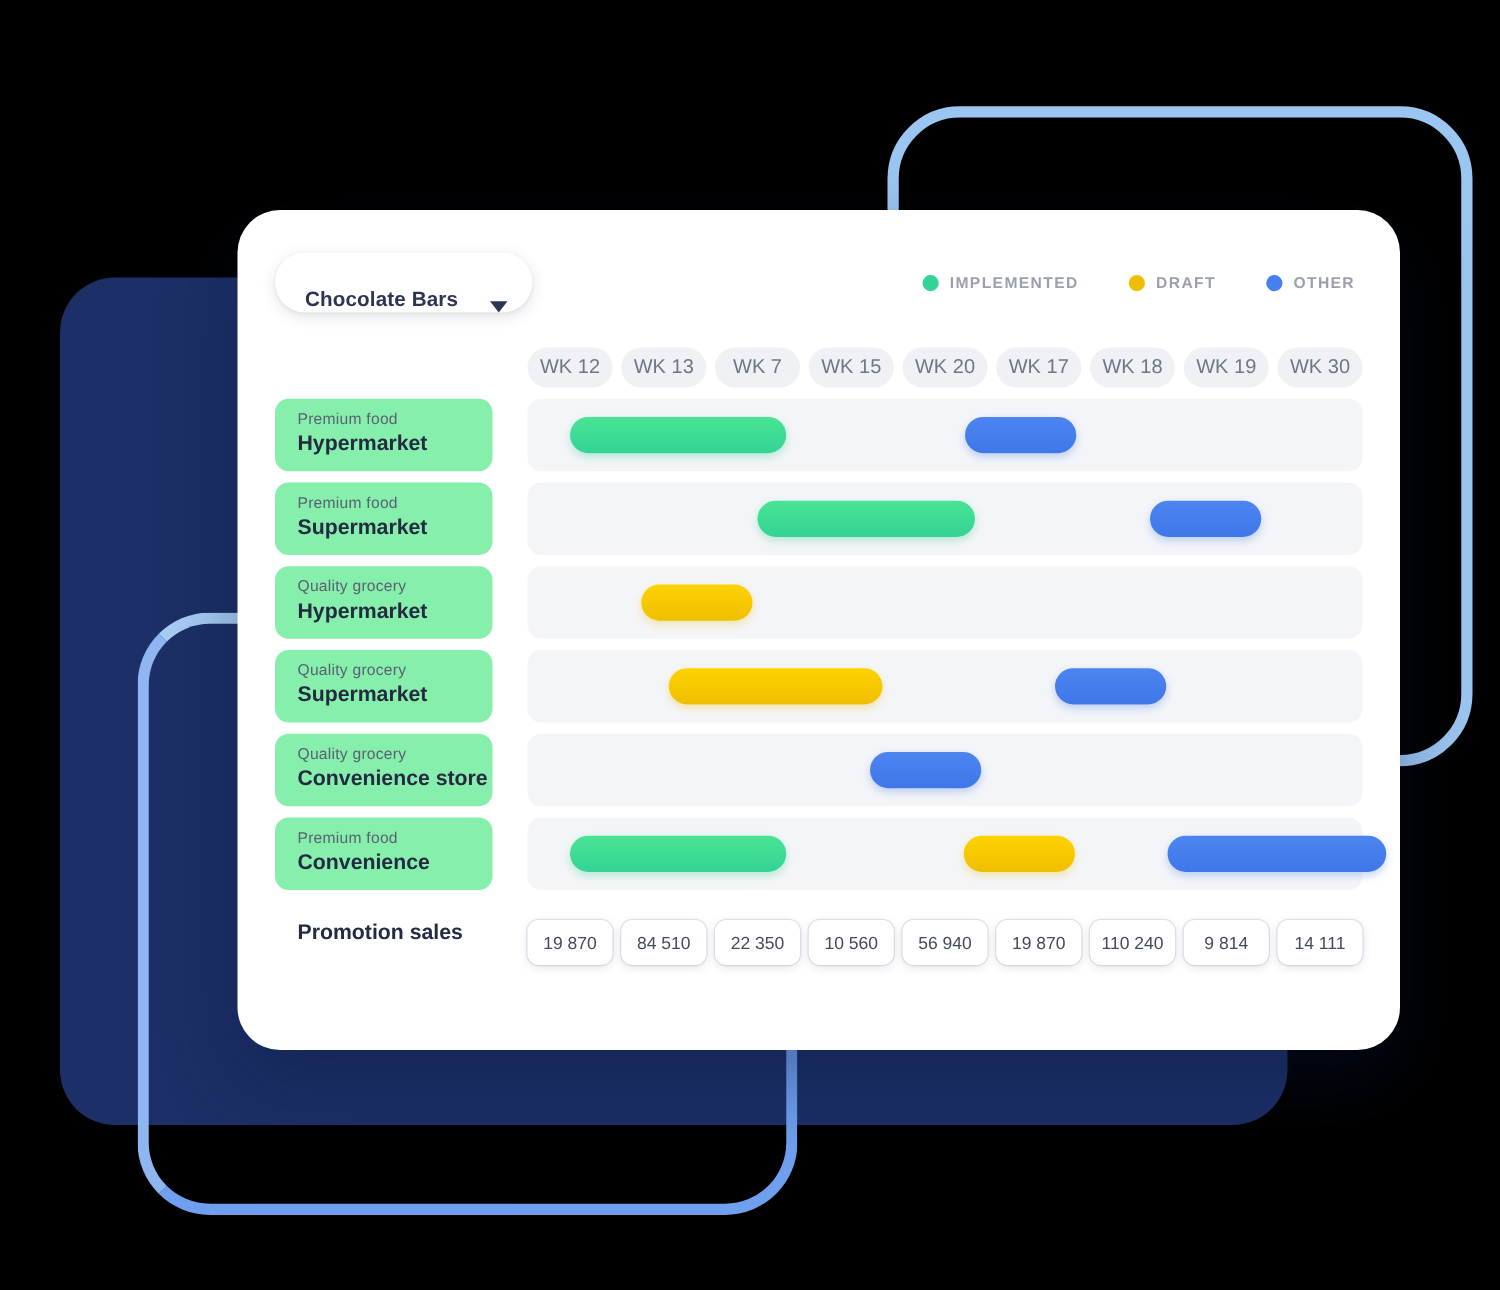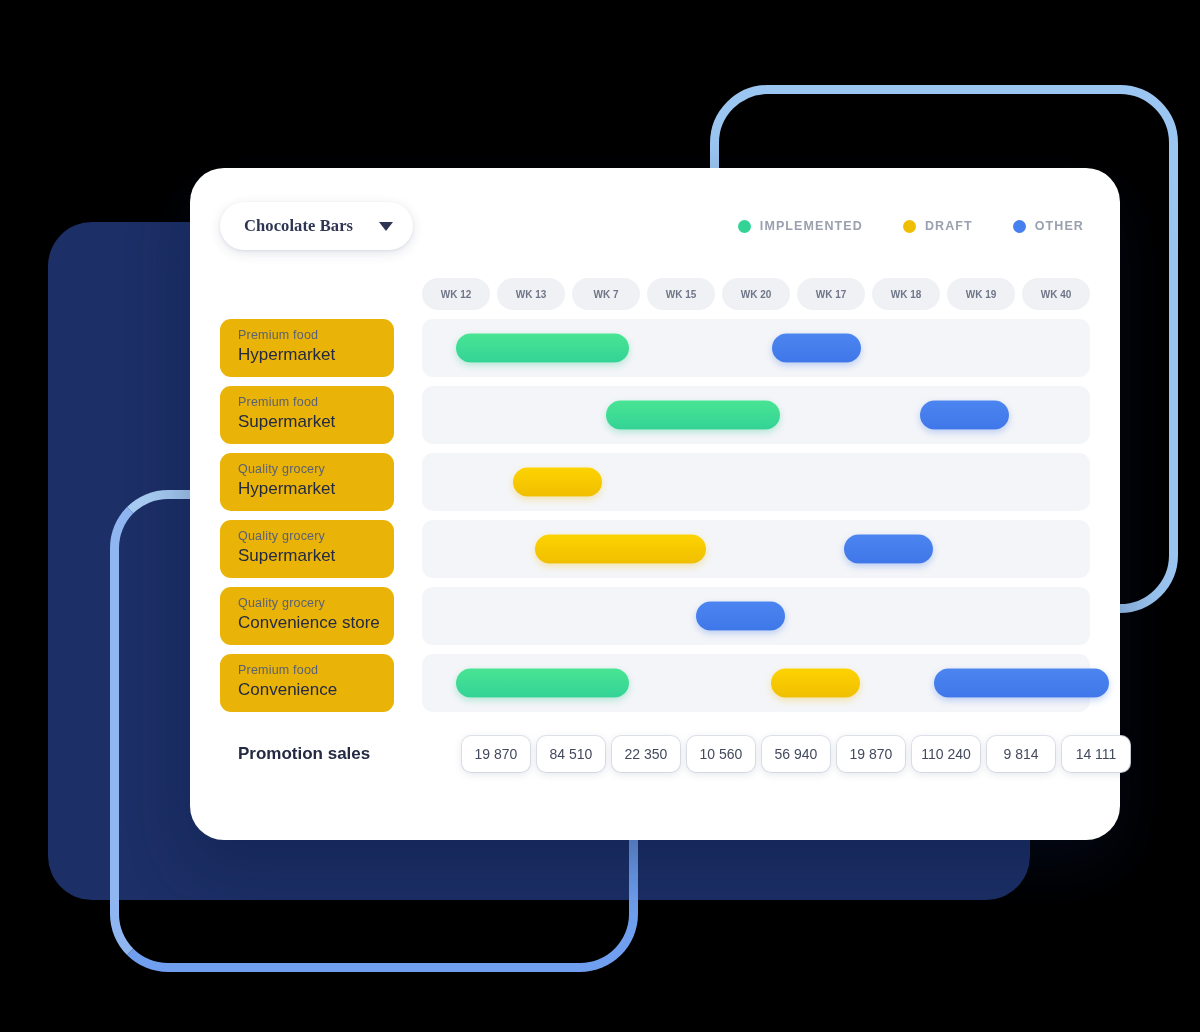--- a/index.html
+++ b/index.html
@@ -50,29 +50,28 @@
     padding: 28px 30px 0 30px;
   }
 
   
   .topbar {
     display: flex; align-items: center;
     height: 60px;
   }
   .selects { display: flex; gap: 14px; }
   .select-pill {
-    display: flex; align-items: center; justify-content: space-between;
+    display: flex; align-items: flex-end; justify-content: space-between;
     height: 48px;
     padding: 0 20px 0 24px;
     background: #FFFFFF;
     border-radius: 26px;
     box-shadow: 0 3px 12px rgba(30, 45, 90, 0.13), 0 1px 3px rgba(30,45,90,0.08);
     min-width: 178px;
     cursor: pointer;
-    font-family: Liberation Serif, serif;
   }
   .select-pill .label {
     font-size: 16.5px; font-weight: bold; color: #2D3552;
     letter-spacing: .1px; white-space: nowrap;
   }
   .caret {
     width: 0; height: 0; margin-left: 26px;
     border-left: 7px solid transparent;
     border-right: 7px solid transparent;
     border-top: 9px solid #2D3552;
@@ -94,42 +93,42 @@
   .grid-wrap { margin-top: 22px; }
   .week-header {
     display: flex; gap: 7px;
     margin-left: 202px;
   }
   .week-pill {
     width: 68px; height: 32px;
     background: #EFF1F5;
     border-radius: 16px;
     display: flex; align-items: center; justify-content: center;
-    font-size: 10px; font-weight: bold; color: #6F7687;
+    font-size: 16px; font-weight: normal; color: #6F7687;
     white-space: nowrap;
     cursor: pointer;
   }
 
   .row {
     display: flex; align-items: stretch;
     margin-top: 9px;
     height: 58px;
   }
   .row-label {
     width: 174px; flex: none;
-    background: #eab308;
+    background: #86efac;
     border-radius: 11px;
     padding: 9px 2px 0 18px;
   }
   .row-cat {
     font-size: 12.5px; color: #5A6173; letter-spacing: .2px;
     line-height: 15px; white-space: nowrap;
   }
   .row-name {
-    font-size: 17px; font-weight: normal; color: #232A41;
+    font-size: 17px; font-weight: bold; color: #232A41;
     line-height: 22px; white-space: nowrap; margin-top: 1px;
   }
   .row-track {
     flex: 1; margin-left: 28px;
     background: #F4F5F8;
     border-radius: 11px;
     position: relative;
   }
   .bar {
     position: absolute;
@@ -145,23 +144,22 @@
     background: linear-gradient(180deg, #FDD302 0%, #F0BE00 100%);
     box-shadow: 0 3px 7px rgba(235, 190, 0, 0.30);
   }
   .bar.other {
     background: linear-gradient(180deg, #4C85F0 0%, #3F77E9 100%);
     box-shadow: 0 3px 7px rgba(60, 115, 230, 0.30);
   }
 
   
   .footer {
-    display: flex; align-items: center;
+    display: flex; 
     margin-top: 24px;
-    gap: 40px;
   }
   .footer-title {
     width: 174px; flex: none;
     padding-left: 18px;
     font-size: 17px; font-weight: bold; color: #232A41;
     white-space: nowrap;
   }
   .sales-row {
     display: flex; gap: 7px; margin-left: 28px;
   }
@@ -212,21 +210,21 @@
     <div class="grid-wrap">
       <div class="week-header" id="weeks">
           <div class="week-pill">WK 12</div>
           <div class="week-pill">WK 13</div>
           <div class="week-pill">WK 7</div>
           <div class="week-pill">WK 15</div>
           <div class="week-pill">WK 20</div>
           <div class="week-pill">WK 17</div>
           <div class="week-pill">WK 18</div>
           <div class="week-pill">WK 19</div>
-          <div class="week-pill">WK 40</div>
+          <div class="week-pill">WK 30</div>
         </div>
       <div id="rows">
           <div class="row">
             <div class="row-label">
               <div class="row-cat">Premium  food</div>
               <div class="row-name">Hypermarket</div>
             </div>
             <div class="row-track">
               <div class="bar implemented" style="left: 33.5px; width: 173px;"></div>
               <div class="bar other" style="left: 350px; width: 89px;"></div>

